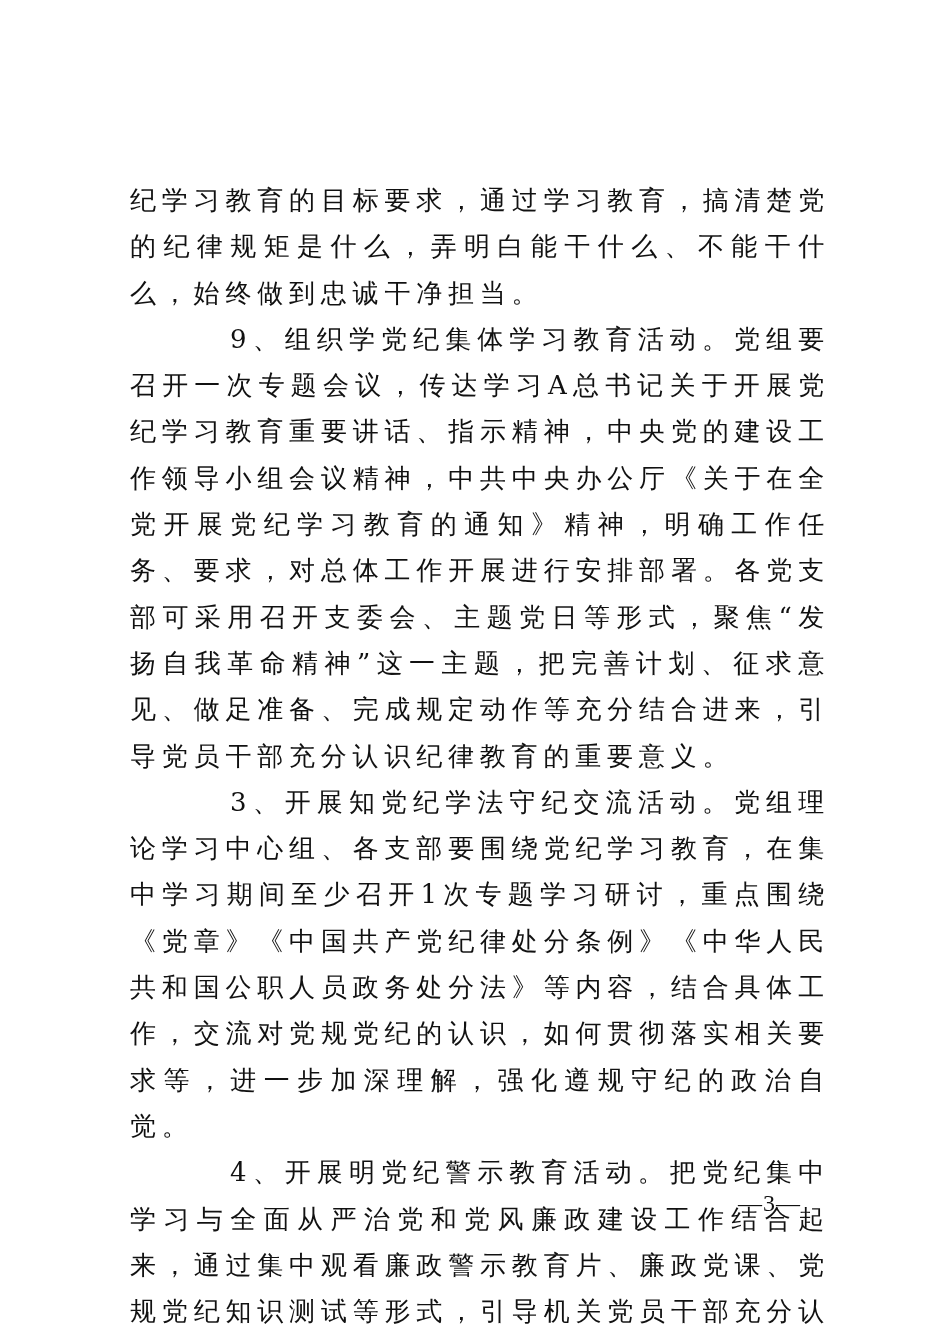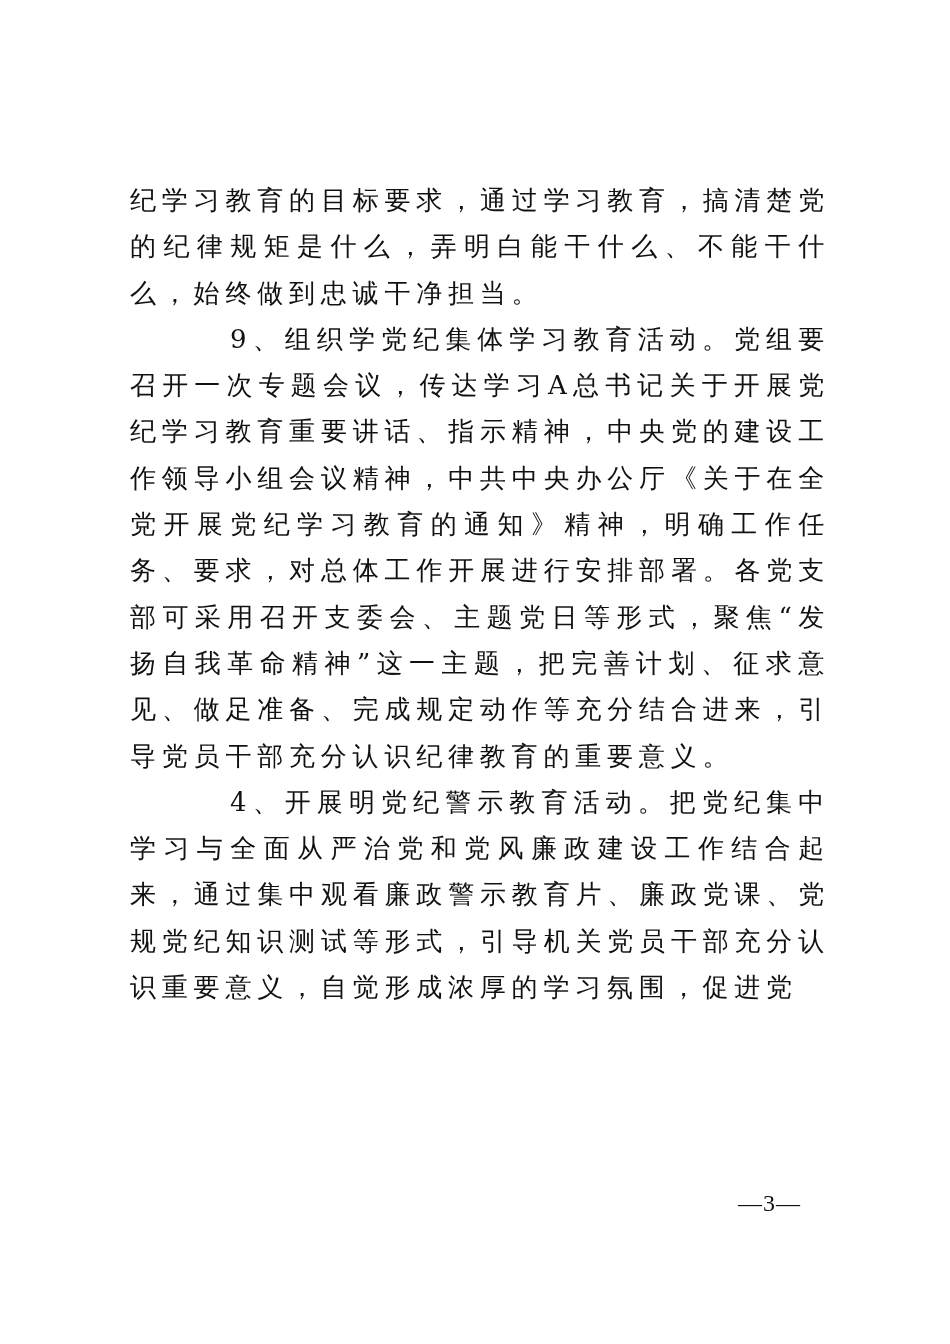--- a/index.html
+++ b/index.html
@@ -21,16 +21,17 @@
       font-size: 24px; color: #111; letter-spacing: 1px;
     }
   </style>
 </head>
 <body>
 
 <div class="page">
   <div class="content">
     <p>纪学习教育的目标要求，通过学习教育，搞清楚党的纪律规矩是什么，弄明白能干什么、不能干什么，始终做到忠诚干净担当。</p>
     <p class="indent">9、组织学党纪集体学习教育活动。党组要召开一次专题会议，传达学习A总书记关于开展党纪学习教育重要讲话、指示精神，中央党的建设工作领导小组会议精神，中共中央办公厅《关于在全党开展党纪学习教育的通知》精神，明确工作任务、要求，对总体工作开展进行安排部署。各党支部可采用召开支委会、主题党日等形式，聚焦“发扬自我革命精神”这一主题，把完善计划、征求意见、做足准备、完成规定动作等充分结合进来，引导党员干部充分认识纪律教育的重要意义。</p>
+    <p class="indent">3、开展知党纪学法守纪交流活动。党组理论学习中心组、各支部要围绕党纪学习教育，在集中学习期间至少召开1次专题学习研讨，重点围绕《党章》《中国共产党纪律处分条例》《中华人民共和国公职人员政务处分法》等内容，结合具体工作，交流对党规党纪的认识，如何贯彻落实相关要求等，进一步加深理解，强化遵规守纪的政治自觉。</p>
     <p class="indent">4、开展明党纪警示教育活动。把党纪集中学习与全面从严治党和党风廉政建设工作结合起来，通过集中观看廉政警示教育片、廉政党课、党规党纪知识测试等形式，引导机关党员干部充分认识重要意义，自觉形成浓厚的学习氛围，促进党</p>
   </div>
   <div class="page-number">—3—</div>
 </div>
 
 </body></html>

